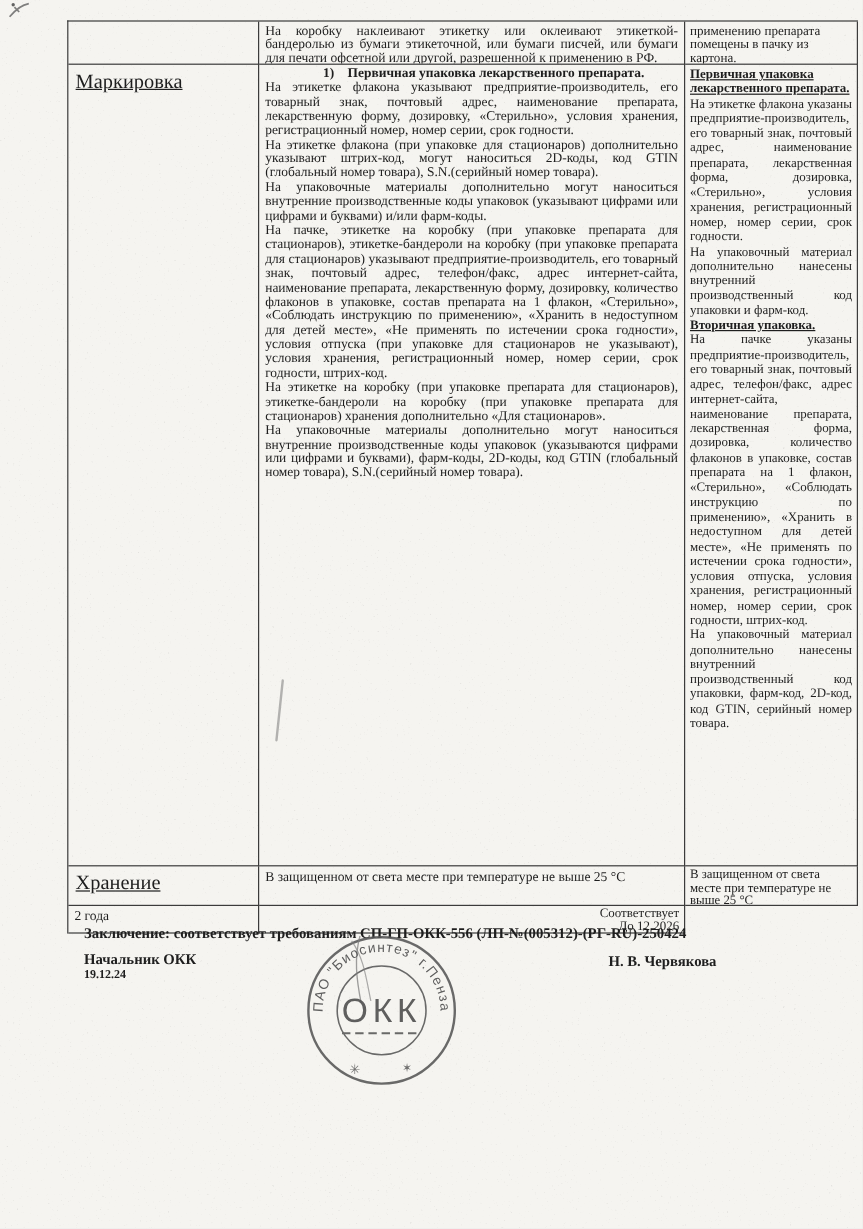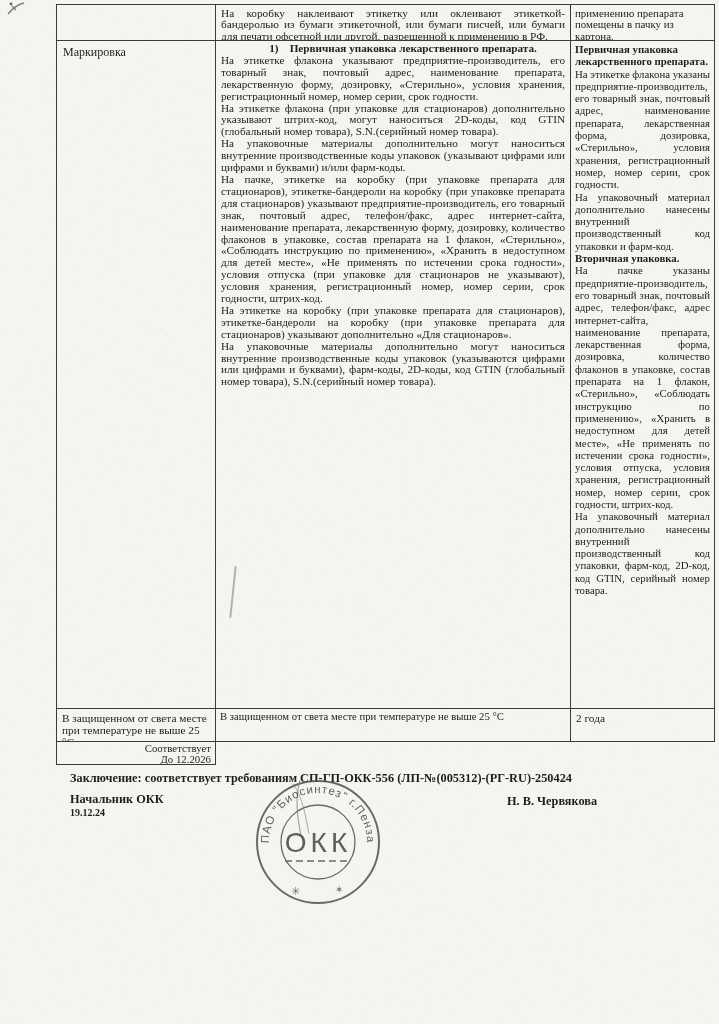--- a/index.html
+++ b/index.html
@@ -6,45 +6,45 @@
   .page{
     position:relative;
     width:719px;height:1024px;
     background:#f5f4f0;
     font-family:"Liberation Serif", serif;
     color:#1e1e1e;
     overflow:hidden;
   }
   
   .doc-table{
-    position:absolute;left:56px;top:4px;width:658px;
+    position:absolute;left:56px;top:17px;width:658px;
     display:grid;
     grid-template-columns:159px 355px 144px;
     grid-template-rows:36px 668px 33px 23px;
     border-top:1px solid #3b3b3b;
     border-left:1px solid #3b3b3b;
     z-index:1;
   }
   .cell{
     border-right:1px solid #3b3b3b;
     border-bottom:1px solid #3b3b3b;
     box-sizing:border-box;
     overflow:hidden;
   }
   .cell p{margin:0;}
-  .lab{font-size:12px;padding:4px 6px 0 6px;}
+  .lab{font-size:17px;padding:4px 6px 0 6px;text-decoration:underline;}
   .c-main{font-size:11.2px;line-height:11.9px;text-align:justify;padding:2px 5px 0 5px;}
   .c-res{font-size:10.8px;line-height:12.3px;text-align:justify;padding:2px 4px 0 4px;}
   .r1-main{font-size:11.3px;line-height:11.4px;text-align:justify;padding:3px 5px 0 5px;}
   .r1-res{font-size:10.9px;line-height:11.3px;padding:3px 4px 0 4px;}
   .st-main{font-size:11.3px;padding:3px 5px 0 5px;}
   .st-res{font-size:10.7px;line-height:10.6px;padding:2px 4px 0 4px;}
   .sh-res{font-size:10.8px;line-height:10.6px;padding:1px 4px 0 4px;text-align:right;}
   .ph{font-weight:bold;text-align:center;padding-left:20px;}
-  .phr{font-weight:bold;text-align:left;}
+  .phr{font-weight:bold;text-align:left;text-decoration:underline;}
   
   .conclusion{position:absolute;left:70px;top:771px;width:620px;font-weight:bold;font-size:12.3px;z-index:1;}
   .sig-position{position:absolute;left:70px;top:792px;font-weight:bold;font-size:12.3px;z-index:1;}
   .sig-date{position:absolute;left:70px;top:807px;font-weight:bold;font-size:10px;z-index:1;}
   .signer{position:absolute;left:507px;top:794px;font-weight:bold;font-size:12.3px;z-index:1;}
   
   .stamp-svg{position:absolute;left:243px;top:776px;z-index:2;}
   .pen-mark{position:absolute;left:232px;top:566px;width:2px;height:52px;background:#7a7a7a;opacity:.55;transform:rotate(6deg);border-radius:2px;z-index:2;}
   .corner-svg{position:absolute;left:0;top:0;z-index:2;}
   .noise-svg{position:absolute;left:0;top:0;z-index:5;pointer-events:none;}
@@ -66,32 +66,35 @@
 
     <div class="cell lab">
       <p>Маркировка</p>
     </div>
     <div class="cell c-main">
       <p class="ph">1)  Первичная упаковка лекарственного препарата.</p>
       <p>На этикетке флакона указывают предприятие-производитель, его товарный знак, почтовый адрес, наименование препарата, лекарственную форму, дозировку, «Стерильно», условия хранения, регистрационный номер, номер серии, срок годности.</p>
       <p>На этикетке флакона (при упаковке для стационаров) дополнительно указывают штрих-код, могут наноситься 2D-коды, код GTIN (глобальный номер товара), S.N.(серийный номер товара).</p>
       <p>На упаковочные материалы дополнительно могут наноситься внутренние производственные коды упаковок (указывают цифрами или цифрами и буквами) и/или фарм-коды.</p>
       <p>На пачке, этикетке на коробку (при упаковке препарата для стационаров), этикетке-бандероли на коробку (при упаковке препарата для стационаров) указывают предприятие-производитель, его товарный знак, почтовый адрес, телефон/факс, адрес интернет-сайта, наименование препарата, лекарственную форму, дозировку, количество флаконов в упаковке, состав препарата на 1 флакон, «Стерильно», «Соблюдать инструкцию по применению», «Хранить в недоступном для детей месте», «Не применять по истечении срока годности», условия отпуска (при упаковке для стационаров не указывают), условия хранения, регистрационный номер, номер серии, срок годности, штрих-код.</p>
-      <p>На этикетке на коробку (при упаковке препарата для стационаров), этикетке-бандероли на коробку (при упаковке препарата для стационаров) указывают дополнительно «Для стационаров».</p>
+      <p>На этикетке на коробку (при упаковке препарата для стационаров), этикетке-бандероли на коробку (при упаковке препарата для стационаров) хранения дополнительно «Для стационаров».</p>
       <p>На упаковочные материалы дополнительно могут наноситься внутренние производственные коды упаковок (указываются цифрами или цифрами и буквами), фарм-коды, 2D-коды, код GTIN (глобальный номер товара), S.N.(серийный номер товара).</p>
     </div>
     <div class="cell c-res">
       <p class="phr">Первичная упаковка лекарственного препарата.</p>
       <p>На этикетке флакона указаны предприятие-производитель, его товарный знак, почтовый адрес, наименование препарата, лекарственная форма, дозировка, «Стерильно», условия хранения, регистрационный номер, номер серии, срок годности.</p>
       <p>На упаковочный материал дополнительно нанесены внутренний производственный код упаковки и фарм-код.</p>
       <p class="phr">Вторичная упаковка.</p>
       <p>На пачке указаны предприятие-производитель, его товарный знак, почтовый адрес, телефон/факс, адрес интернет-сайта, наименование препарата, лекарственная форма, дозировка, количество флаконов в упаковке, состав препарата на 1 флакон, «Стерильно», «Соблюдать инструкцию по применению», «Хранить в недоступном для детей месте», «Не применять по истечении срока годности», условия отпуска, условия хранения, регистрационный номер, номер серии, срок годности, штрих-код.</p>
       <p>На упаковочный материал дополнительно нанесены внутренний производственный код упаковки, фарм-код, 2D-код, код GTIN, серийный номер товара.</p>
     </div>
 
+    <div class="cell lab">
+      <p>Хранение</p>
+    </div>
     <div class="cell st-main">
       <p>В защищенном от света месте при температуре не выше 25 °С</p>
     </div>
     <div class="cell st-res">
       <p>В защищенном от света месте при температуре не выше 25 °С</p>
     </div>
 
     <div class="cell st-main">
       <p>2 года</p>
     </div>

